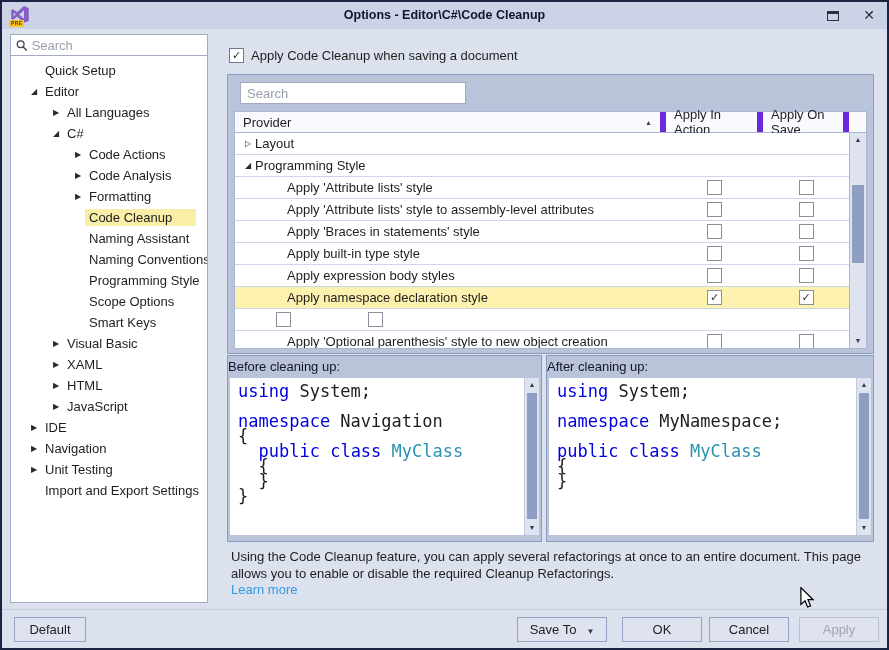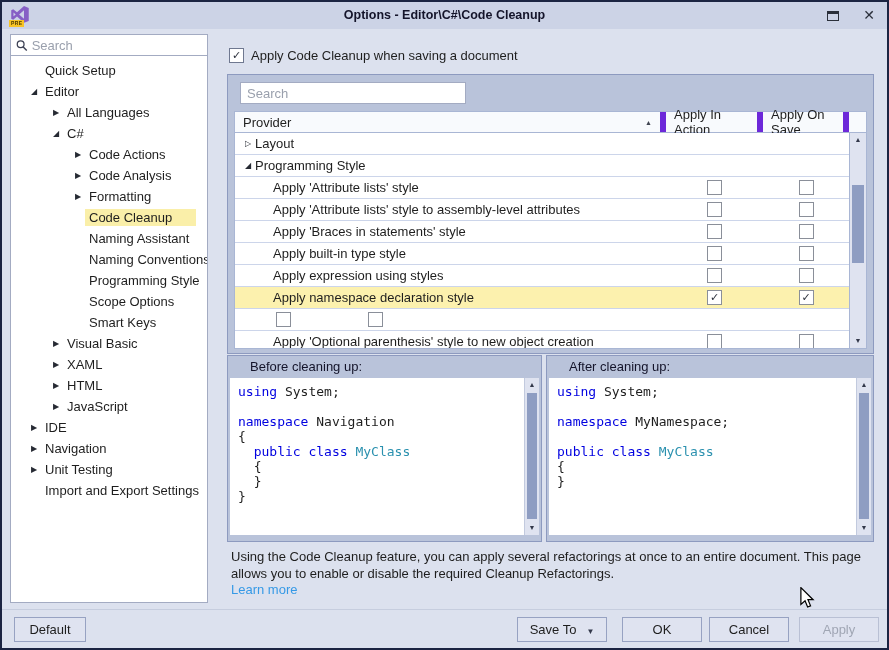--- a/index.html
+++ b/index.html
@@ -57,41 +57,41 @@
   .th.sbcol { width: 17px; border-right: 0; }
   .sort-arrow { font-size: 7px; color: #404552; }
 
   .tbody { position: absolute; top: 22px; left: 0; right: 0; bottom: 0;
            background: #fff; border: 1px solid #a9b6d4; border-top: 0; }
   .rows { position: absolute; left: 0; top: 0; right: 17px; bottom: 0; overflow: hidden; }
   .t-row { display: flex; align-items: center; height: 22px; border-bottom: 1px solid #ccd5ea; background: #fff; }
   .t-row.hl { background: #fcf1ae; }
   .t-row .arrow { width: 14px; margin-left: 6px; font-size: 8px; color: #262a33; text-align: center; }
   .t-row .t-label { flex: 1; white-space: nowrap; overflow: hidden; }
-  .t-row.child .t-label { padding-left: 38px; }
+  .t-row.child .t-label { padding-left: 52px; }
   .t-row .cell { width: 97px; display: flex; justify-content: center; }
   .t-row .cell.c2 { width: 86px; }
   .cbx { width: 15px; height: 15px; background: #fff; border: 1px solid #8a8f99;
          display: flex; align-items: center; justify-content: center; font-size: 11px; color: #2a2f3a; line-height: 1; }
 
   .vscroll { position: absolute; top: 0; right: 0; bottom: 0; width: 17px;
              background: #dfe3f0; border-left: 1px solid #a9b6d4; }
   .vscroll .up, .vscroll .down { position: absolute; left: 0; right: 0; text-align: center;
              font-size: 7px; color: #33384a; height: 14px; line-height: 14px; cursor: default; }
   .vscroll .up { top: 0; } .vscroll .down { bottom: 0; }
   .vscroll .thumb { position: absolute; left: 2px; right: 2px; background: #8e9dc2; }
 
   
   .code-panel { position: absolute; top: 353px; height: 187px; background: #b9c3da; border: 1px solid #8d9abf; }
   .code-panel.before { left: 225px; width: 315px; }
   .code-panel.after  { left: 544px; width: 328px; }
-  .code-panel .cp-label { height: 29px; line-height: 21px; padding-left: 22px; color: #14142a; }
+  .code-panel .cp-label { height: 29px; line-height: 21px; padding-left: 0; color: #14142a; }
   .code-box { position: absolute; left: 2px; right: 2px; top: 22px; bottom: 6px; background: #fff; }
   .code-text { position: absolute; left: 0; top: 0; right: 15px; bottom: 0; overflow: hidden;
-               padding: 6px 8px; font-family: "DejaVu Sans Mono", monospace; font-size: 13px; line-height: 15px; }
+               padding: 6px 8px; font-family: "DejaVu Sans Mono", monospace; font-size: 17px; line-height: 15px; }
   .code-line { white-space: pre; min-height: 15px; }
   .tok-kw { color: #0000e0; } .tok-ty { color: #2b91af; } .tok-pl { color: #1e1e1e; }
 
   
   .description { position: absolute; left: 229px; top: 546px; width: 648px; line-height: 1.32; }
   .learn-more { position: absolute; left: 229px; top: 580px; color: #3599e6; cursor: pointer; }
   .footer-sep { position: absolute; left: 0; right: 0; top: 607px; border-top: 1px solid #c6cdde; }
   .footer { position: absolute; left: 0; right: 0; bottom: 0; top: 608px; background: #dce1ee; }
   .btn { position: absolute; top: 7px; height: 25px; background: #dfe3f0; border: 1px solid #97a2c2;
          font: 13px "Liberation Sans", sans-serif; color: #1e1e1e; text-align: center; line-height: 23px; cursor: default; }
@@ -302,21 +302,21 @@
             <div class="t-row child">
               <span class="t-label">Apply built-in type style</span>
               <div class="cell ">
                 <div class="cbx"></div>
               </div>
               <div class="cell c2">
                 <div class="cbx"></div>
               </div>
             </div>
             <div class="t-row child">
-              <span class="t-label">Apply expression using styles</span>
+              <span class="t-label">Apply expression body styles</span>
               <div class="cell ">
                 <div class="cbx"></div>
               </div>
               <div class="cell c2">
                 <div class="cbx"></div>
               </div>
             </div>
             <div class="t-row child hl">
               <span class="t-label">Apply namespace declaration style</span>
               <div class="cell ">

